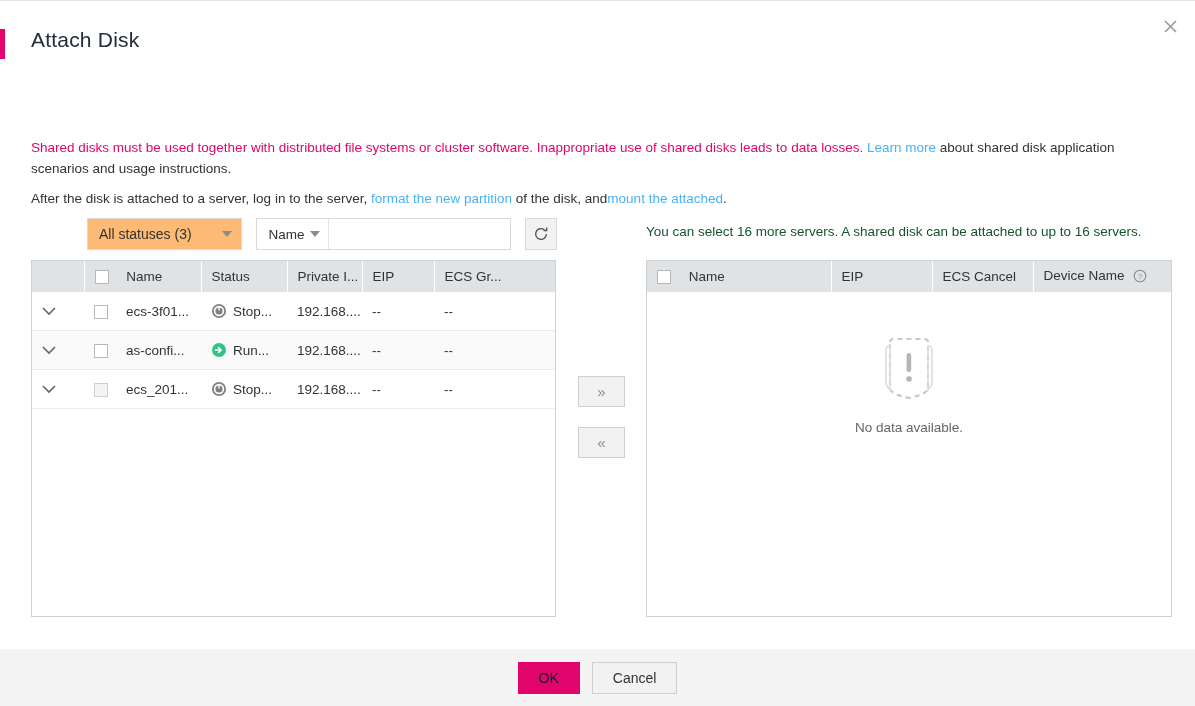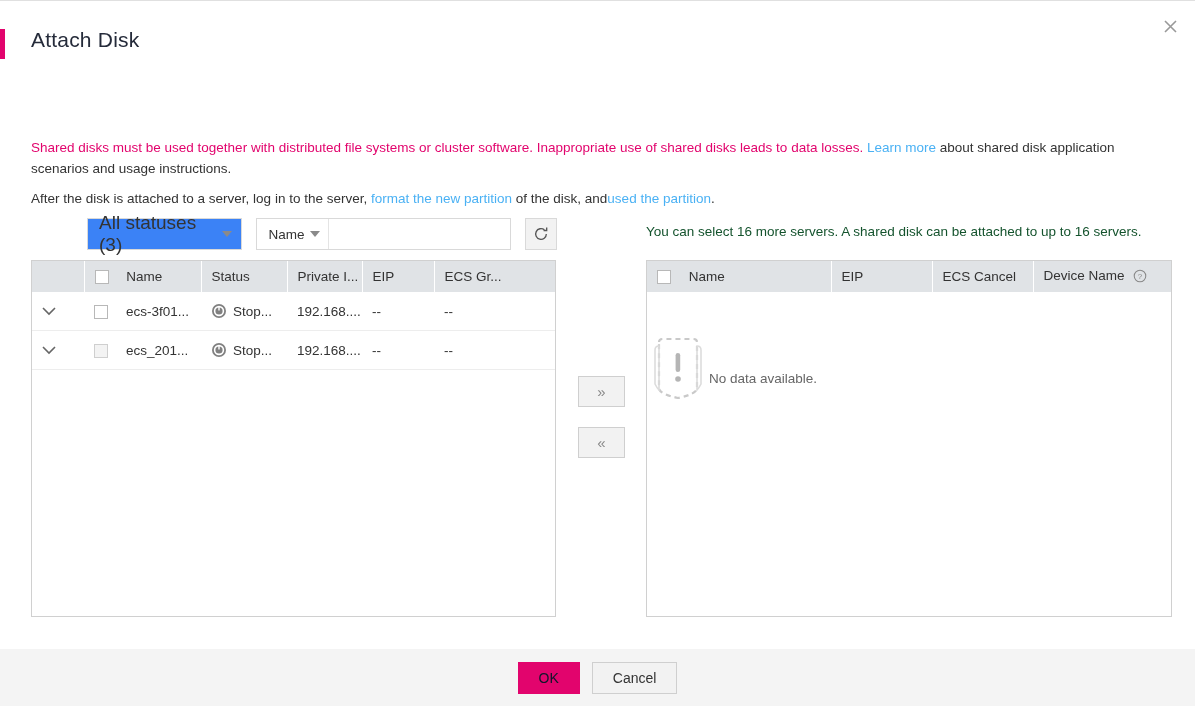--- a/index.html
+++ b/index.html
@@ -73,23 +73,23 @@
     width: 1140px;
     font-size: 13.5px; line-height: 21px;
     color: #333333;
   }
 
   
   .toolbar { position: absolute; left: 87px; top: 217px; height: 32px; }
   .sel-box {
     display: inline-flex; align-items: center; justify-content: space-between;
     height: 32px; width: 155px;
-    border: 1px solid #d9d9d9; background: #3b82f6;
+    border: 1px solid #d9d9d9; background: #fdba74;
     padding: 0 9px 0 11px;
-    font-size: 19px; color: #333;
+    font-size: 14px; color: #333;
     vertical-align: top; cursor: pointer;
   }
   .caret {
     width: 0; height: 0;
     border-left: 5px solid transparent;
     border-right: 5px solid transparent;
     border-top: 6px solid #8a8a8a;
     margin-left: 6px;
   }
   .search-wrap {
@@ -171,21 +171,21 @@
     border: 1px solid #cfcfcf; background: #f2f2f2;
     display: flex; align-items: center; justify-content: center;
     font-size: 15px; color: #8a8a8a; cursor: pointer;
   }
   #xfer-right { top: 375px; }
   #xfer-left  { top: 426px; }
 
   
   .empty {
     position: absolute; left: 0; right: 0; top: 75px;
-    display: flex; flex-direction: row; align-items: center;
+    display: flex; flex-direction: column; align-items: center;
   }
   .empty-text { margin-top: 14px; font-size: 13.5px; color: #666; }
 
   
   .footer {
     position: absolute; left: 0; right: 0; top: 648px; bottom: 0;
     background: #f4f4f4;
     display: flex; align-items: center; justify-content: center;
   }
   .btn {
@@ -212,21 +212,21 @@
 
 
   <div class="notice">
     <span class="warn">Shared disks must be used together with distributed file systems or cluster software. Inappropriate use of shared disks leads to data losses.</span>
     <a class="link">Learn more</a>
     <span>about shared disk application scenarios and usage instructions.</span>
   </div>
   <div class="notice2">
     <span>After the disk is attached to a server, log in to the server,</span>
     <a class="link">format the new partition</a>
-    <span>of the disk, and</span><a class="link">used the partition</a><span>.</span>
+    <span>of the disk, and</span><a class="link">mount the attached</a><span>.</span>
   </div>
 
   <div class="toolbar">
     <div class="sel-box">
       <span>All statuses (3)</span>
       <span class="caret"></span>
     </div>
     <div class="search-wrap">
       <span class="search-sel">
         <span>Name</span>
@@ -295,20 +295,45 @@
                     <rect x="7.3" y="3.3" width="1.4" height="4.2" fill="#fff"></rect>
                   </svg>
               </span>
               <span>Stop...</span>
             </span>
           </td>
           <td>192.168....</td>
           <td>--</td>
           <td>--</td>
         </tr>
+        <tr class="alt">
+          <td class="chev-cell">
+            <span class="chev">
+              <svg width="14" height="9" viewBox="0 0 14 9">
+                  <path d="M1 1 L7 7 L13 1" stroke="#666" stroke-width="1.6" fill="none"></path>
+                </svg>
+            </span>
+          </td>
+          <td><span class="cb"></span></td>
+          <td>as-confi...</td>
+          <td>
+            <span class="status-cell">
+              <span class="st-ic">
+                <svg width="16" height="16" viewBox="0 0 16 16">
+                    <circle cx="8" cy="8" r="7" fill="#36c189"></circle>
+                    <path d="M4.4 8 L9.6 8 M7.6 5.6 L10.2 8 L7.6 10.4" stroke="#fff" stroke-width="1.5" fill="none" stroke-linecap="round" stroke-linejoin="round"></path>
+                  </svg>
+              </span>
+              <span>Run...</span>
+            </span>
+          </td>
+          <td>192.168....</td>
+          <td>--</td>
+          <td>--</td>
+        </tr>
         <tr>
           <td class="chev-cell">
             <span class="chev">
               <svg width="14" height="9" viewBox="0 0 14 9">
                   <path d="M1 1 L7 7 L13 1" stroke="#666" stroke-width="1.6" fill="none"></path>
                 </svg>
             </span>
           </td>
           <td><span class="cb dim"></span></td>
           <td>ecs_201...</td>

